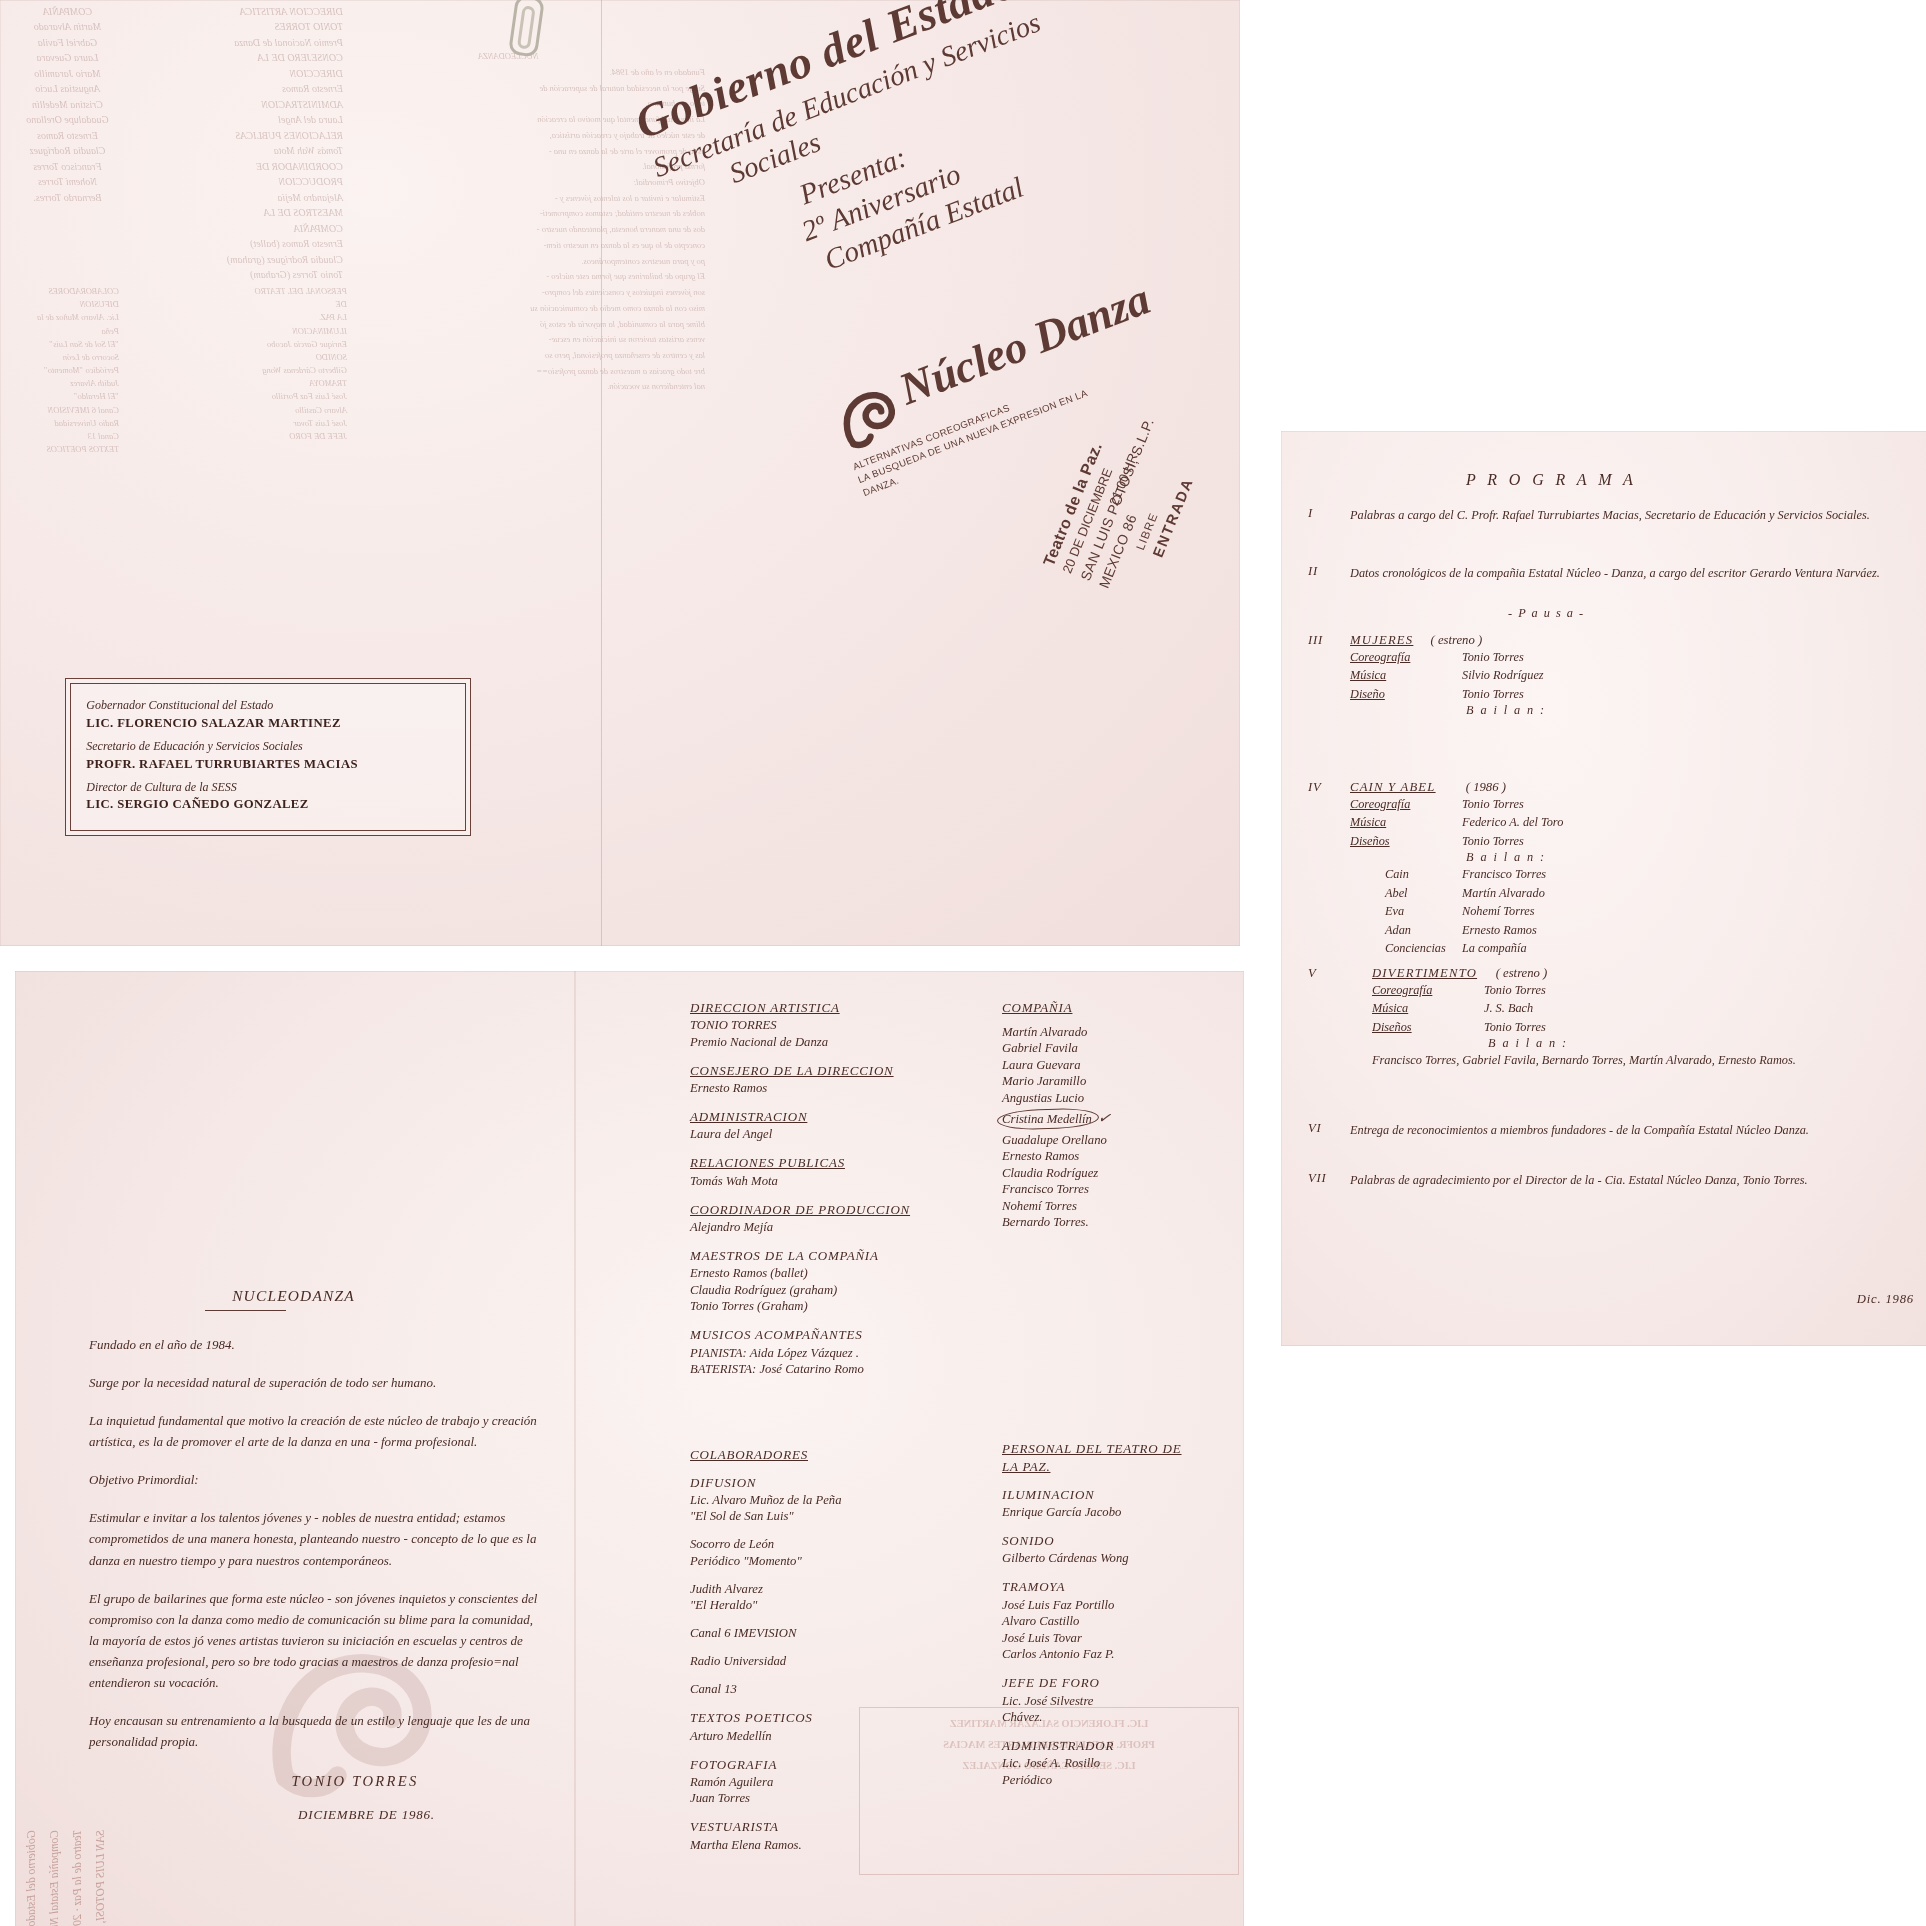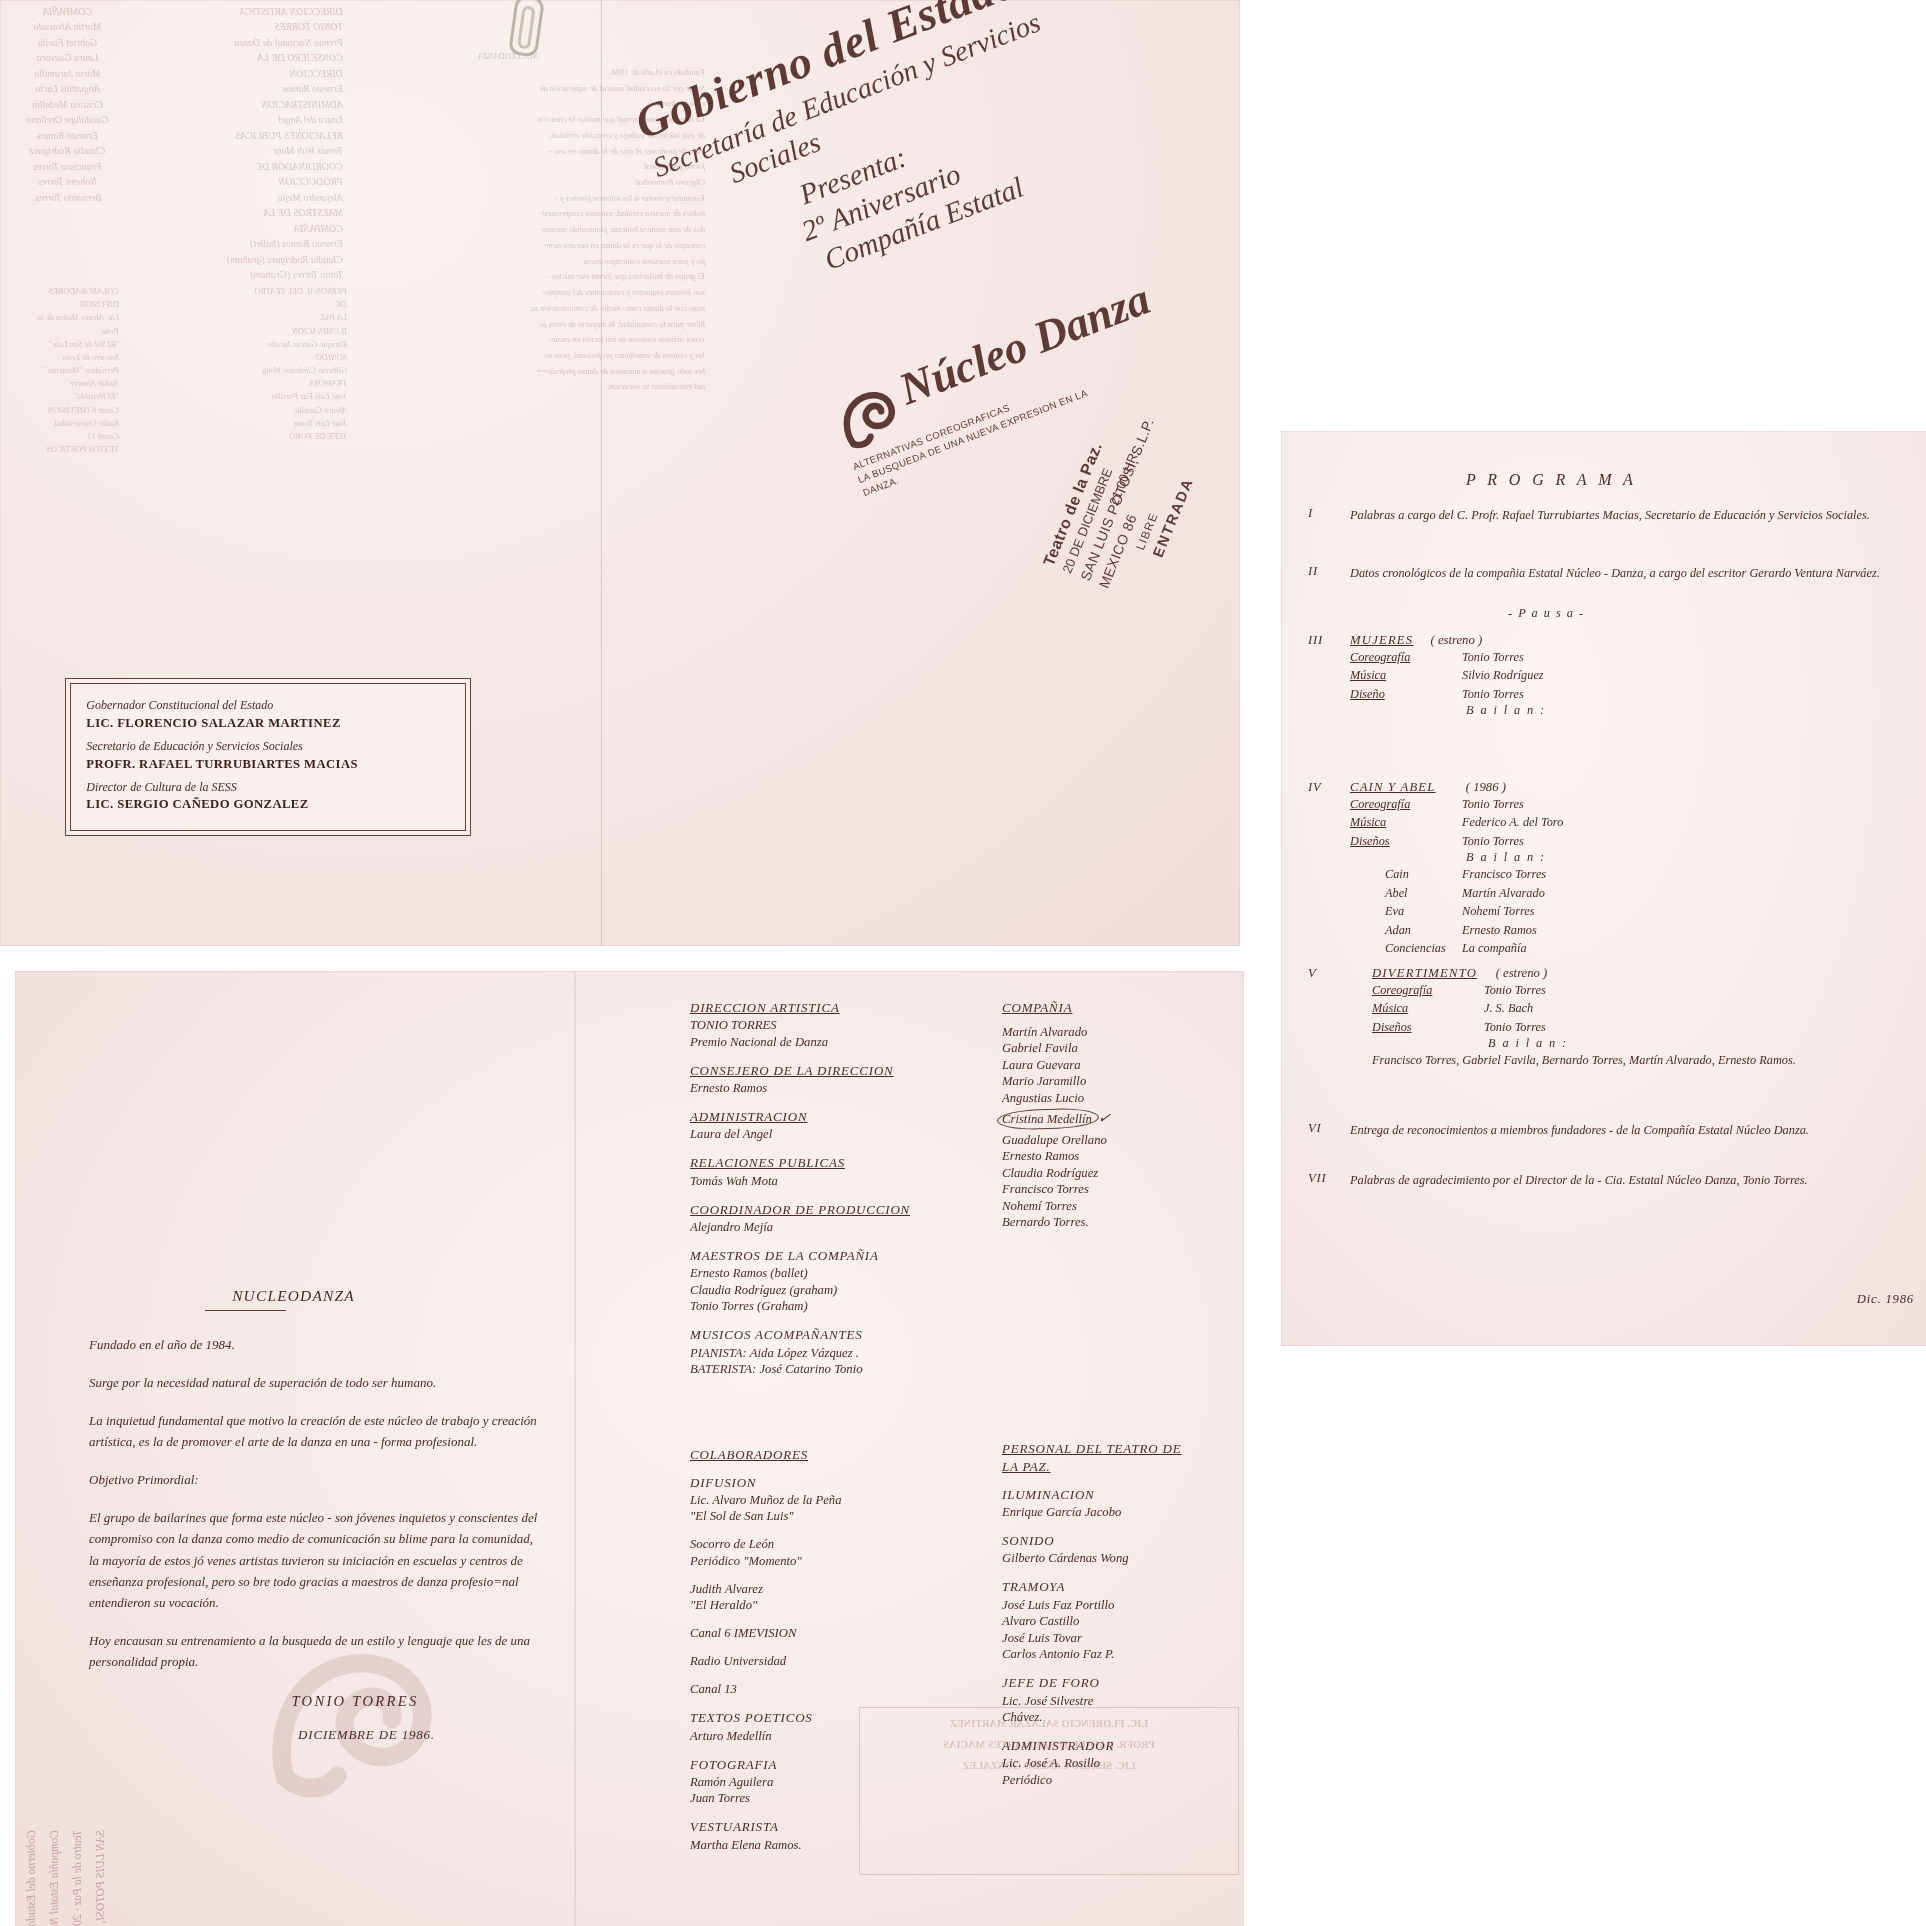--- a/index.html
+++ b/index.html
@@ -626,20 +626,21 @@
   <div class="gl">LIC. SERGIO CAÑEDO GONZALEZ</div>
 </div>
 
 <div id="nucleo-col" class="hand">
   <div id="nucleo-title">NUCLEODANZA</div>
   <div id="nucleo-rule"></div>
   <p class="noindent">Fundado en el año de 1984.</p>
   <p class="noindent">Surge por la necesidad natural de superación de todo ser humano.</p>
   <p class="noindent">La inquietud fundamental que motivo la creación de este núcleo de trabajo y creación artística, es la de promover el arte de la danza en una - forma profesional.</p>
   <p class="noindent">Objetivo Primordial:</p>
+  <p class="noindent">Estimular e invitar a los talentos jóvenes y - nobles de nuestra entidad; estamos comprometidos de una manera honesta, planteando nuestro - concepto de lo que es la danza en nuestro tiempo y para nuestros contemporáneos.</p>
   <p class="noindent">El grupo de bailarines que forma este núcleo - son jóvenes inquietos y conscientes del compromiso con la danza como medio de comunicación su blime para la comunidad, la mayoría de estos jó venes artistas tuvieron su iniciación en escuelas y centros de enseñanza profesional, pero so bre todo gracias a maestros de danza profesio=nal entendieron su vocación.</p>
   <p class="noindent">Hoy encausan su entrenamiento a la busqueda de un estilo y lenguaje que les de una personalidad propia.</p>
   <div id="tonio-sign">TONIO   TORRES</div>
   <div id="nucleo-date">DICIEMBRE DE 1986.</div>
 </div>
 
 <div id="credits-col" class="hand">
   <div class="blk">
     <div class="head">DIRECCION ARTISTICA</div>
     <div class="sub">TONIO TORRES</div>
@@ -663,21 +664,21 @@
   </div>
   <div class="blk">
     <div class="head nounder">MAESTROS DE LA COMPAÑIA</div>
     <div class="sub">Ernesto Ramos (ballet)</div>
     <div class="sub">Claudia Rodríguez (graham)</div>
     <div class="sub">Tonio Torres (Graham)</div>
   </div>
   <div class="blk">
     <div class="head nounder">MUSICOS ACOMPAÑANTES</div>
     <div class="sub">PIANISTA: Aida López Vázquez .</div>
-    <div class="sub">BATERISTA: José Catarino Tonio</div>
+    <div class="sub">BATERISTA: José Catarino Romo</div>
   </div>
 </div>
 
 <div id="collab-col" class="hand">
   <div class="head" style="margin-bottom:11.6px;">COLABORADORES</div>
 
   <div class="blk">
     <div class="head nounder">DIFUSION</div>
     <div class="sub">Lic. Alvaro Muñoz de la Peña</div>
     <div class="sub">"El Sol de San Luis"</div>

